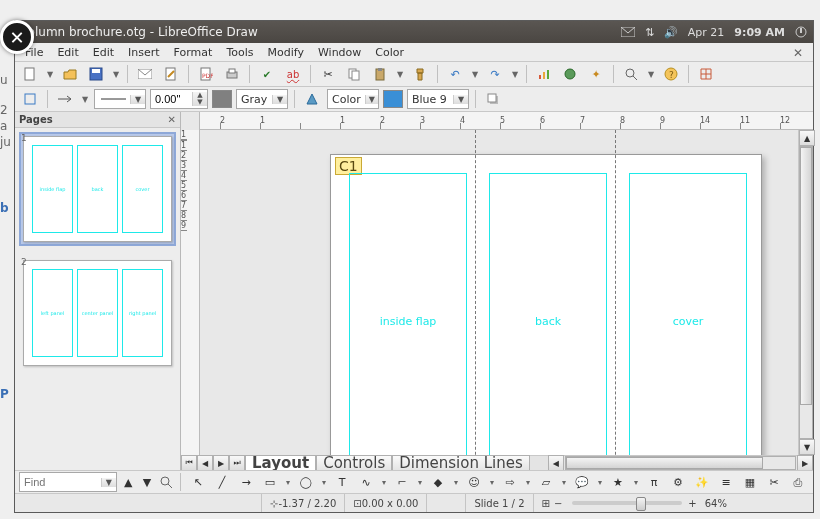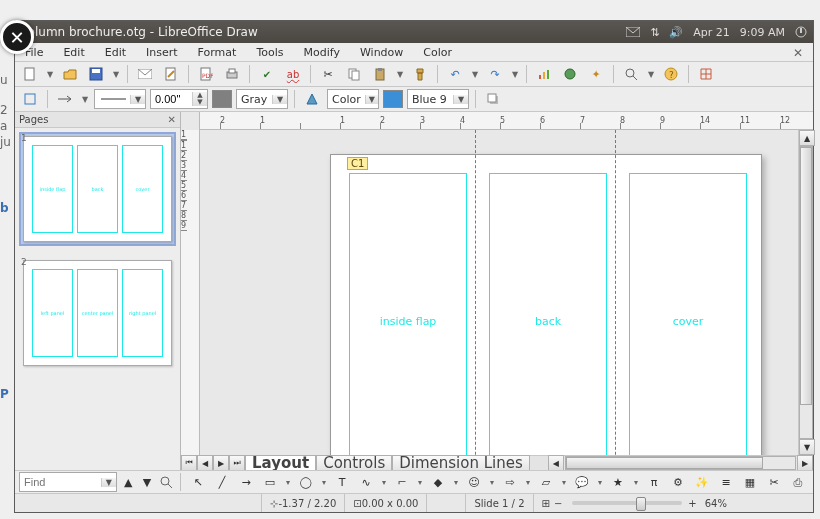--- a/index.html
+++ b/index.html
@@ -5,58 +5,58 @@
 html,body{margin:0;padding:0;font-family:"DejaVu Sans",Arial,sans-serif;font-size:11px;color:#333;background:#a8a8a8;width:820px;height:519px;overflow:hidden;position:relative}
 .page-behind{position:absolute;inset:0;background:#efefef}
 .behind-banner{position:absolute;right:0;top:0;width:200px;height:20px;background:#6fbf3d;color:#fff;font-weight:bold;font-size:13px;line-height:20px;padding-left:18px}
 .close-badge{position:absolute;left:0;top:20px;width:28px;height:28px;border-radius:50%;background:#1a1a1a;border:3px solid #fff;box-shadow:0 0 4px rgba(0,0,0,.5);z-index:5;display:flex;align-items:center;justify-content:center;color:#fff;font-size:18px;font-weight:bold}
 .behind-text{position:absolute;left:0;top:72px;font-size:12px;color:#666;line-height:16px}
 .behind-text span{display:block}
 
 .appwin{position:absolute;left:14px;top:20px;right:6px;bottom:6px;background:#ededed;border:1px solid #5a5a5a;display:flex;flex-direction:column}
 .titlebar{height:22px;background:linear-gradient(#5a5652,#4a4642);display:flex;align-items:center;color:#eee;font-size:12px;padding:0 6px;gap:6px}
 .titlebar .sysicons{margin-left:auto;display:flex;gap:10px;align-items:center;color:#ddd;font-size:11px}
-.titlebar .sysicons .time{font-weight:normal}
+.titlebar .sysicons .time{font-weight:bold}
 .titlebar .sysicons svg{vertical-align:middle}
 
-.menubar{height:18px;background:#ededed;border-bottom:1px solid #c8c8c8;display:flex;align-items:center;padding:0 4px;gap:8px;position:relative}
+.menubar{height:18px;background:#ededed;border-bottom:1px solid #c8c8c8;display:flex;align-items:center;padding:0 4px;gap:2px;position:relative}
 .menubar span{padding:2px 6px;cursor:pointer}
 .menubar .win-x{position:absolute;right:4px;top:1px;font-size:12px;color:#666;cursor:pointer}
 
 .toolbar{height:24px;border-bottom:1px solid #c8c8c8;display:flex;align-items:center;padding:0 4px;gap:4px}
 .tbtn{width:20px;height:20px;border:1px solid transparent;border-radius:2px;display:flex;align-items:center;justify-content:center;cursor:pointer}
 .tsep{width:1px;height:18px;background:#c0c0c0;margin:0 2px}
 .tdd{width:10px;height:20px;display:flex;align-items:center;justify-content:center;font-size:8px;color:#666;cursor:pointer}
 .combo{height:18px;border:1px solid #a8a8a8;background:#fff;display:flex;align-items:center;font-size:11px;cursor:pointer}
 .combo .cv{flex:1;padding:0 4px;border:none;outline:none;font-size:11px;width:100%}
 .combo .ca{width:14px;text-align:center;border-left:1px solid #ccc;background:linear-gradient(#f4f4f4,#ddd);font-size:8px;color:#555}
 .swatch{width:18px;height:16px;border:1px solid #888}
 
 .body{flex:1;display:flex;min-height:0}
 .panes{width:165px;background:#ededed;border-right:1px solid #b8b8b8;display:flex;flex-direction:column}
-.panes-hd{height:15px;background:#e4e4e4;border-bottom:1px solid #c8c8c8;font-size:10px;font-weight:normal;color:#444;display:flex;align-items:center;padding:0 4px;position:relative}
+.panes-hd{height:15px;background:#e4e4e4;border-bottom:1px solid #c8c8c8;font-size:10px;font-weight:bold;color:#444;display:flex;align-items:center;padding:0 4px;position:relative}
 .panes-hd .px{position:absolute;right:4px;font-size:10px;color:#666;cursor:pointer}
 .panes-body{flex:1;overflow:auto;padding:4px}
 .thumb{border:2px solid transparent;padding:2px;margin-bottom:10px;position:relative}
 .thumb.sel{border-color:#8ea8d8;background:#b8c8e8}
 .thumb .pnum{position:absolute;left:-2px;top:-2px;font-size:9px;color:#666;padding:1px 2px}
 .thumb-page{background:#fff;border:1px solid #aaa;height:88px;display:flex;gap:4px;padding:8px;box-shadow:1px 1px 2px rgba(0,0,0,.2)}
 .thumb-col{flex:1;border:1px solid #1ee9e9;display:flex;align-items:center;justify-content:center;color:#1ee9e9;font-size:5px}
 
 .work{flex:1;display:flex;flex-direction:column;min-width:0;background:#ededed}
 .ruler-h{height:18px;display:flex}
 .ruler-corner{width:18px;height:18px;background:#e8e8e8;border-right:1px solid #bbb;border-bottom:1px solid #bbb}
 .ruler-hc{flex:1;background:#f4f4f4;border-bottom:1px solid #bbb;position:relative;font-size:8px;color:#555;overflow:hidden}
 .ruler-hc .tick,.ruler-vc .tick{position:absolute}
 .canvas-row{flex:1;display:flex;min-height:0}
 .ruler-v{width:18px;background:#f4f4f4;border-right:1px solid #bbb;position:relative;font-size:8px;color:#555;overflow:hidden}
 .canvas{flex:1;position:relative;background:#e8e8e8;overflow:hidden}
 .paper{position:absolute;left:130px;top:24px;width:430px;height:330px;background:#fff;border:1px solid #999;box-shadow:3px 3px 6px rgba(0,0,0,.25)}
 .guideline{position:absolute;top:0;bottom:-40px;border-left:1.5px dashed #777}
-.cell-tag{position:absolute;left:16px;top:2px;background:#ffef9e;border:1px solid #caa935;font-size:10px;padding:0 3px;color:#5a4a10}
+.cell-tag{position:absolute;left:4px;top:2px;background:#ffef9e;border:1px solid #caa935;font-size:14px;padding:0 3px;color:#5a4a10}
 .panel-box{position:absolute;border:1px solid #1ee9e9;display:flex;align-items:center;justify-content:center;color:#1ee9e9;font-size:11px}
 .hscroll-row{height:14px;display:flex;align-items:center;border-top:1px solid #c8c8c8;background:#e4e4e4}
 .navbtn{width:14px;height:14px;border:1px solid #b0b0b0;background:linear-gradient(#f8f8f8,#ddd);font-size:8px;display:flex;align-items:center;justify-content:center;cursor:pointer}
 .tab{height:14px;border:1px solid #b0b0b0;background:linear-gradient(#fafafa,#e4e4e4);font-size:15px;padding:0 6px;display:flex;align-items:center;cursor:pointer;color:#444}
 .tab.act{font-weight:bold;background:#fff}
 .scroll-track{flex:1;height:12px;border:1px solid #b0b0b0;background:#e8e8e8;margin:0 1px;position:relative}
 .scroll-thumb{position:absolute;top:0;bottom:0;background:linear-gradient(#f4f4f4,#d4d4d4);border:1px solid #a8a8a8}
 .vscroll{width:14px;border-left:1px solid #c8c8c8;background:#e4e4e4;display:flex;flex-direction:column}
 .vscroll .track{flex:1;border:1px solid #b0b0b0;background:#e8e8e8;position:relative}
 .vscroll .vthumb{position:absolute;left:0;right:0;background:linear-gradient(90deg,#f4f4f4,#d4d4d4);border:1px solid #a8a8a8}

